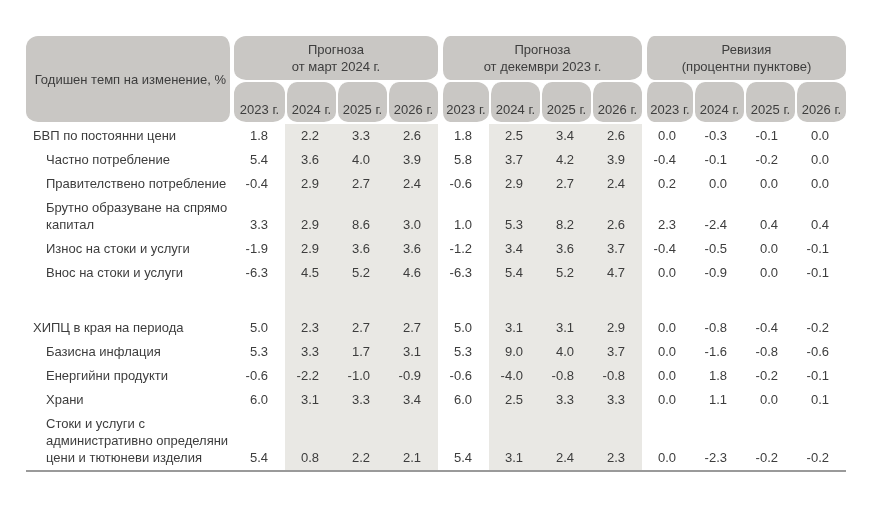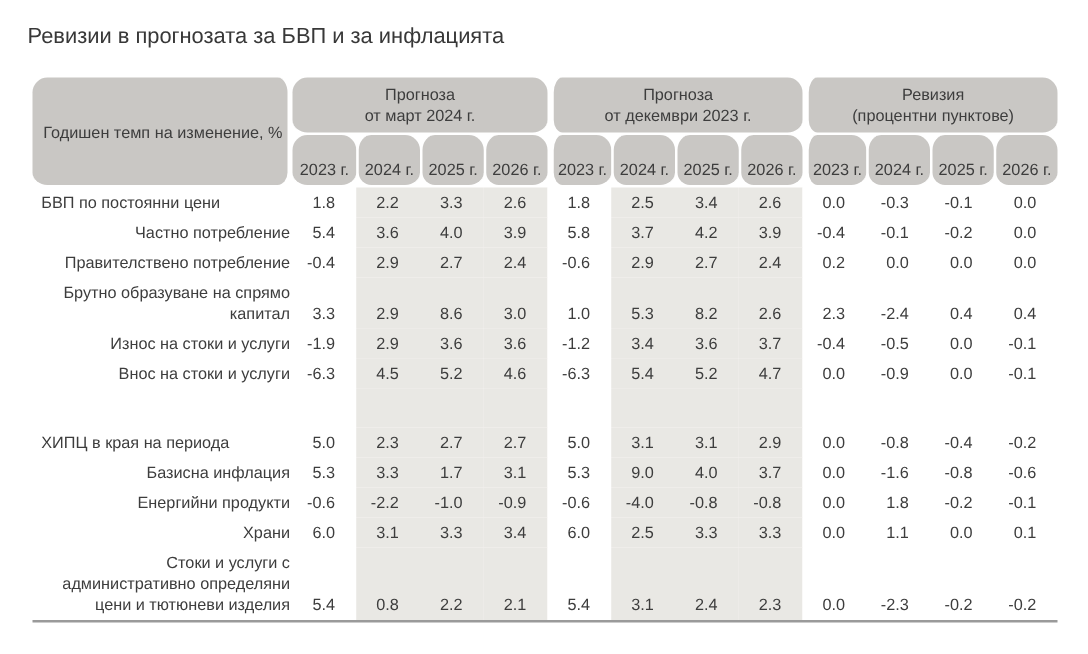--- a/index.html
+++ b/index.html
@@ -38,32 +38,31 @@
   }
   th.year {
     text-align: center; padding: 20px 0 5px;
     border-left: 2px solid #ffffff;
   }
   th.first { border-left: 0; }
   th.gs, td.gs { border-left: 5px solid #ffffff !important; }
 
   td { vertical-align: bottom; line-height: 17px; }
   td.lbl { padding: 3px 2px 4px 7px; white-space: pre-line; }
-  td.lbl.ind { padding-left: 20px; text-align: right; }
+  td.lbl.ind { padding-left: 20px; }
   td.val { text-align: right; padding: 3px 17px 4px 0; }
   td.sh { background: #e9e8e4; }
   tr.spacer td { height: 24px; }
 </style>
 </head>
 <body>
 
 <div class="page">
 
   <div class="title">
-    <div>Ревизии в прогнозата за БВП и за инфлацията</div>
   </div>
 
   <table class="fx">
     <colgroup>
       <col class="c-label">
       <col class="c-year">
         <col class="c-year">
         <col class="c-year">
         <col class="c-year">
       <col class="c-year">

